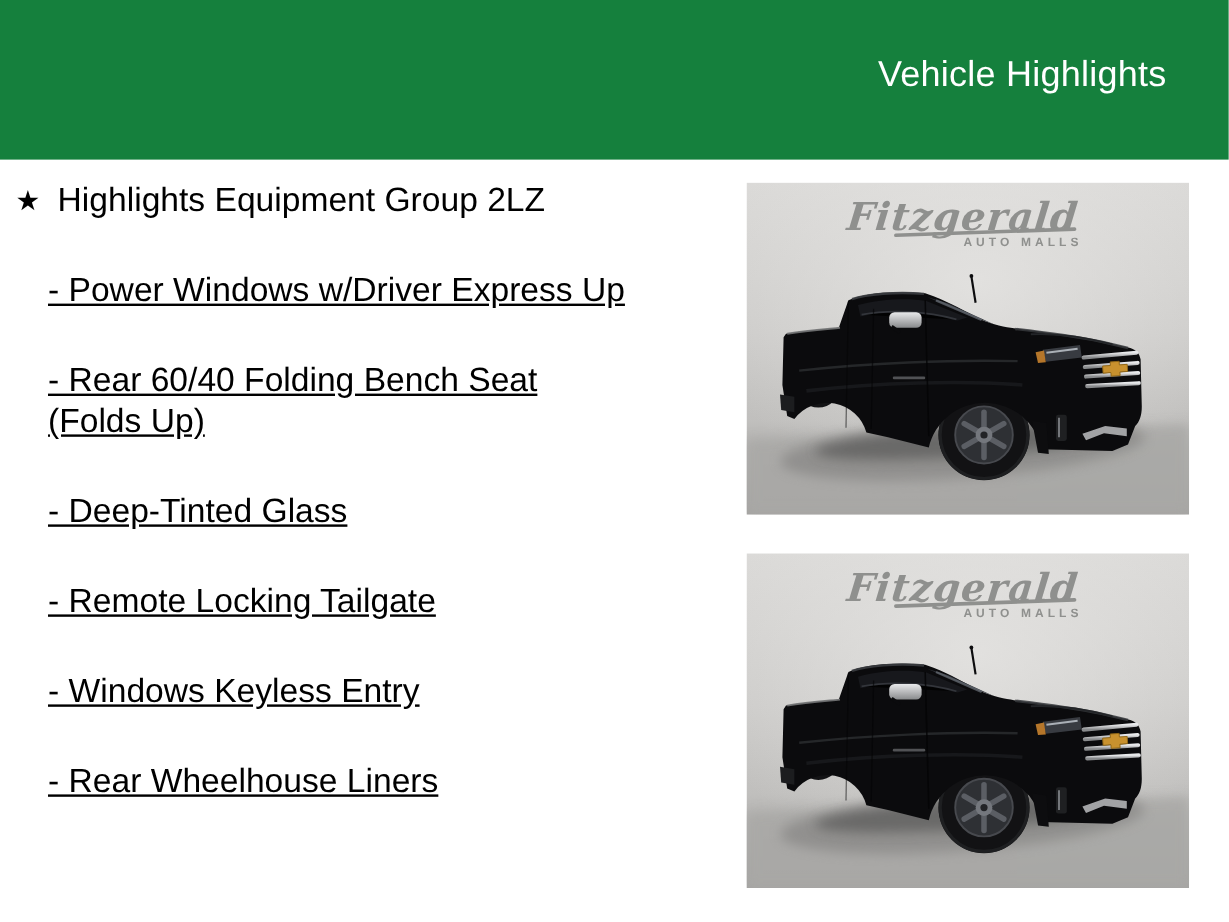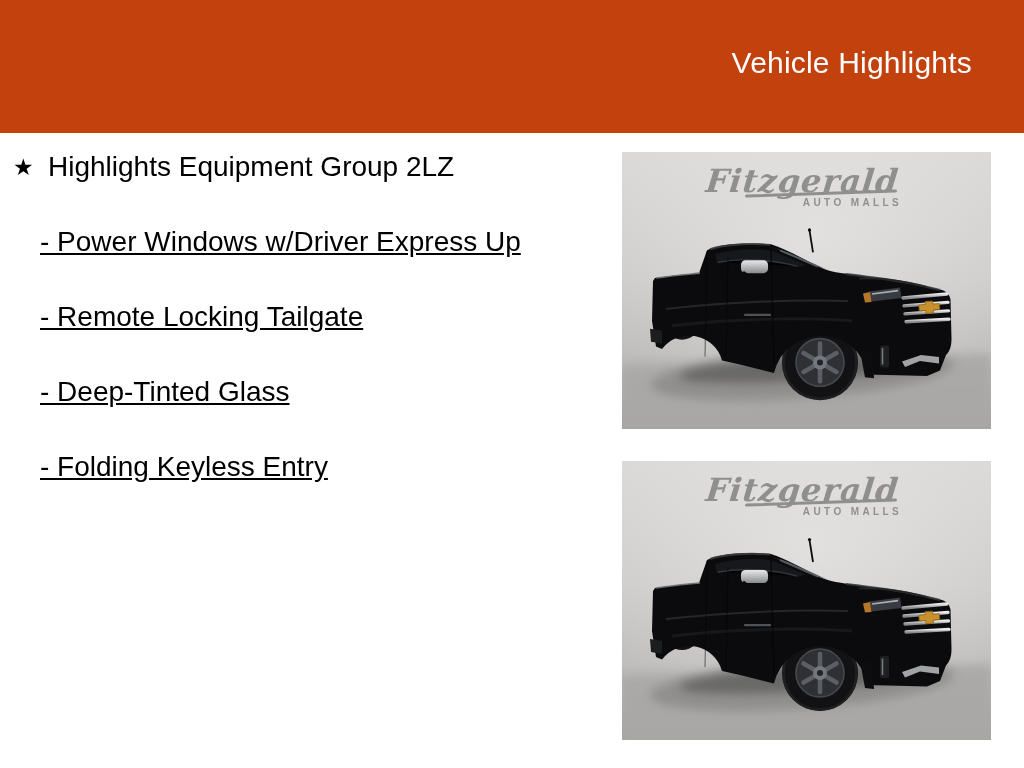--- a/index.html
+++ b/index.html
@@ -9,21 +9,21 @@
     background:#ffffff;
     font-family:"Liberation Sans", sans-serif;
     color:#000;
     overflow:hidden;
   }
 
   
   .header {
     position:absolute; top:0; left:0;
     width:1024px; height:133px;
-    background:#c2410c;
+    background:#15803d;
   }
   .header-title {
     position:absolute; top:45px; right:52px;
     font-size:30px; line-height:36px;
     color:#ffffff; font-weight:400;
     letter-spacing:0.2px;
     white-space:nowrap;
   }
 
   
@@ -94,23 +94,26 @@
 <div class="header">
   <div class="header-title">Vehicle Highlights</div>
 </div>
 
 <div class="features">
   <div class="feature-main">
     <span class="bullet-star">★</span>
     <span>Highlights Equipment Group 2LZ</span>
   </div>
   <div class="feature-item">- Power Windows w/Driver Express Up</div>
+  <div class="feature-item">- Rear 60/40 Folding Bench Seat
+(Folds Up)</div>
+  <div class="feature-item">- Deep-Tinted Glass</div>
   <div class="feature-item">- Remote Locking Tailgate</div>
-  <div class="feature-item">- Deep-Tinted Glass</div>
-  <div class="feature-item">- Folding Keyless Entry</div>
+  <div class="feature-item">- Windows Keyless Entry</div>
+  <div class="feature-item">- Rear Wheelhouse Liners</div>
 </div>
 
 <div class="photo" id="photo-1">
   <svg class="photo-svg" viewBox="0 0 369 279" preserveAspectRatio="none">
     <defs>
       <linearGradient id="wallG" x1="0" y1="0" x2="0" y2="1">
         <stop offset="0" stop-color="#dad9d7"></stop>
         <stop offset="0.45" stop-color="#cccbc9"></stop>
         <stop offset="0.72" stop-color="#c0bfbd"></stop>
         <stop offset="0.8" stop-color="#b3b2b0"></stop>

